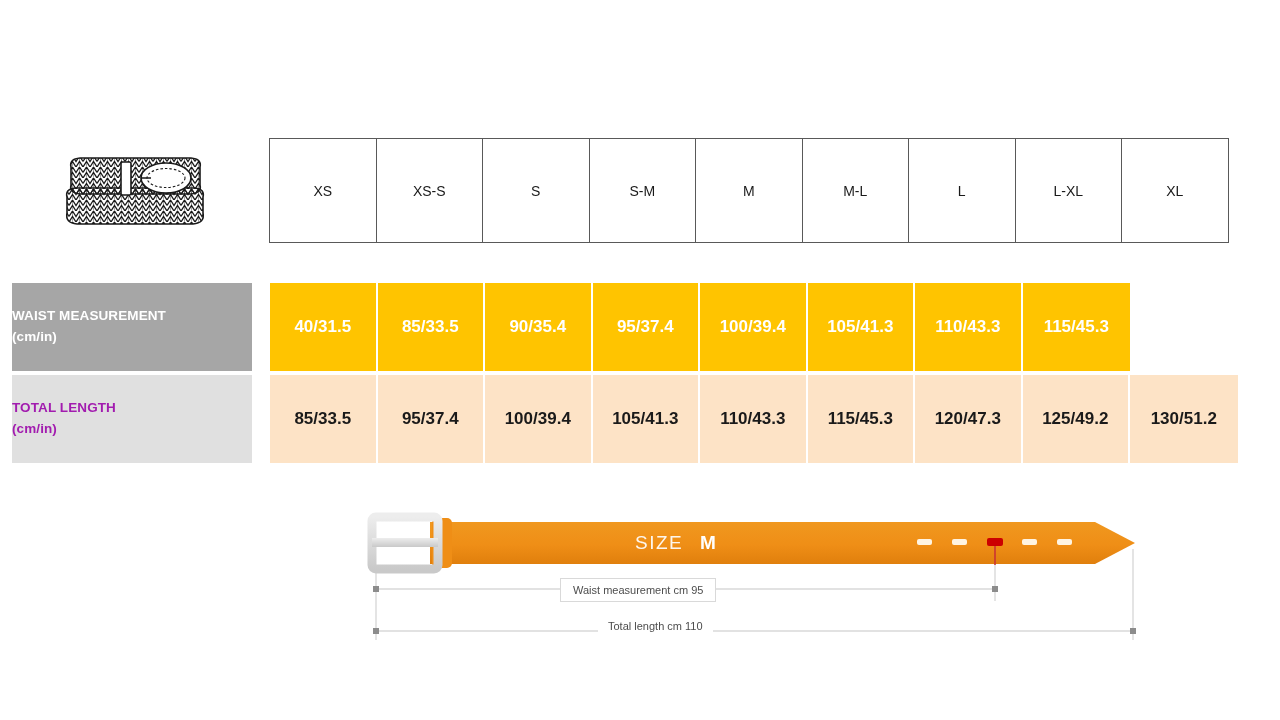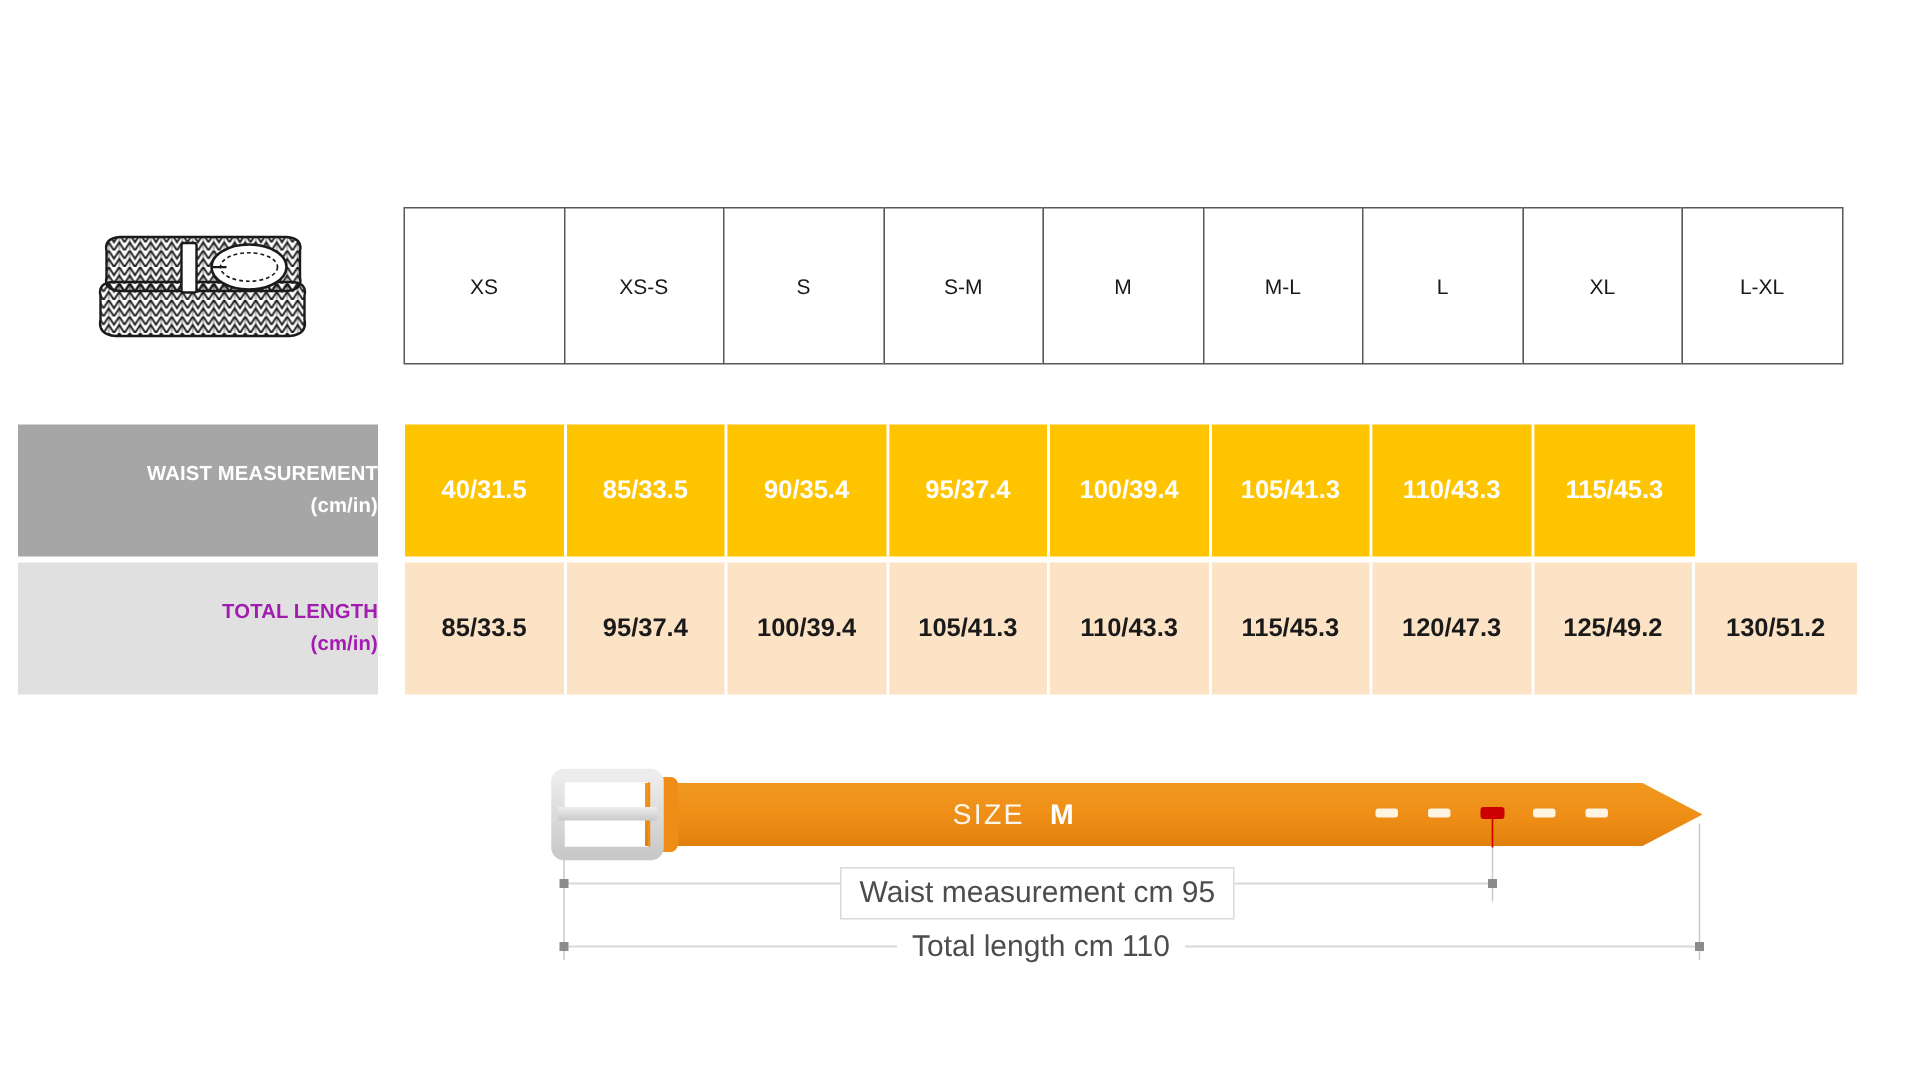--- a/index.html
+++ b/index.html
@@ -61,21 +61,21 @@
   }
   .data-row {
     display: flex;
     height: 88px;
   }
   .row-label {
     width: 240px;
     box-sizing: border-box;
     display: flex;
     flex-direction: column;
-    align-items: flex-end;
+    align-items: flex-start;
     justify-content: center;
     font-size: 13.5px;
     font-weight: bold;
     line-height: 1.55;
     text-align: center;
     letter-spacing: .1px;
   }
   .row-label .l2 { font-weight: bold; }
   .row-label.waist {
     background: #a6a6a6;
@@ -111,21 +111,21 @@
   
   .belt-diagram {
     position: absolute;
     left: 360px;
     top: 505px;
     width: 800px;
     height: 150px;
   }
   .diagram-label {
     position: absolute;
-    font-size: 20px;
+    font-size: 11px;
     color: #4d4d4d;
     white-space: nowrap;
     background: #ffffff;
     text-align: right;
   }
   .waist-label {
     left: 200px;
     top: 73px;
     padding: 5px 12px;
     border: 1px solid #d9d9d9;
@@ -164,22 +164,22 @@
 <div class="size-table">
 
   <div class="header-row">
     <div class="header-cell">XS</div>
     <div class="header-cell">XS-S</div>
     <div class="header-cell">S</div>
     <div class="header-cell">S-M</div>
     <div class="header-cell">M</div>
     <div class="header-cell">M-L</div>
     <div class="header-cell">L</div>
+    <div class="header-cell">L-XL</div>
     <div class="header-cell">XL</div>
-    <div class="header-cell">L-XL</div>
   </div>
 
   <div class="data-rows">
 
     <div class="data-row waist">
       <div class="row-label waist">
         <span class="l1">WAIST MEASUREMENT</span>
         <span class="l2">(cm/in)</span>
       </div>
       <div class="row-gap"></div>

